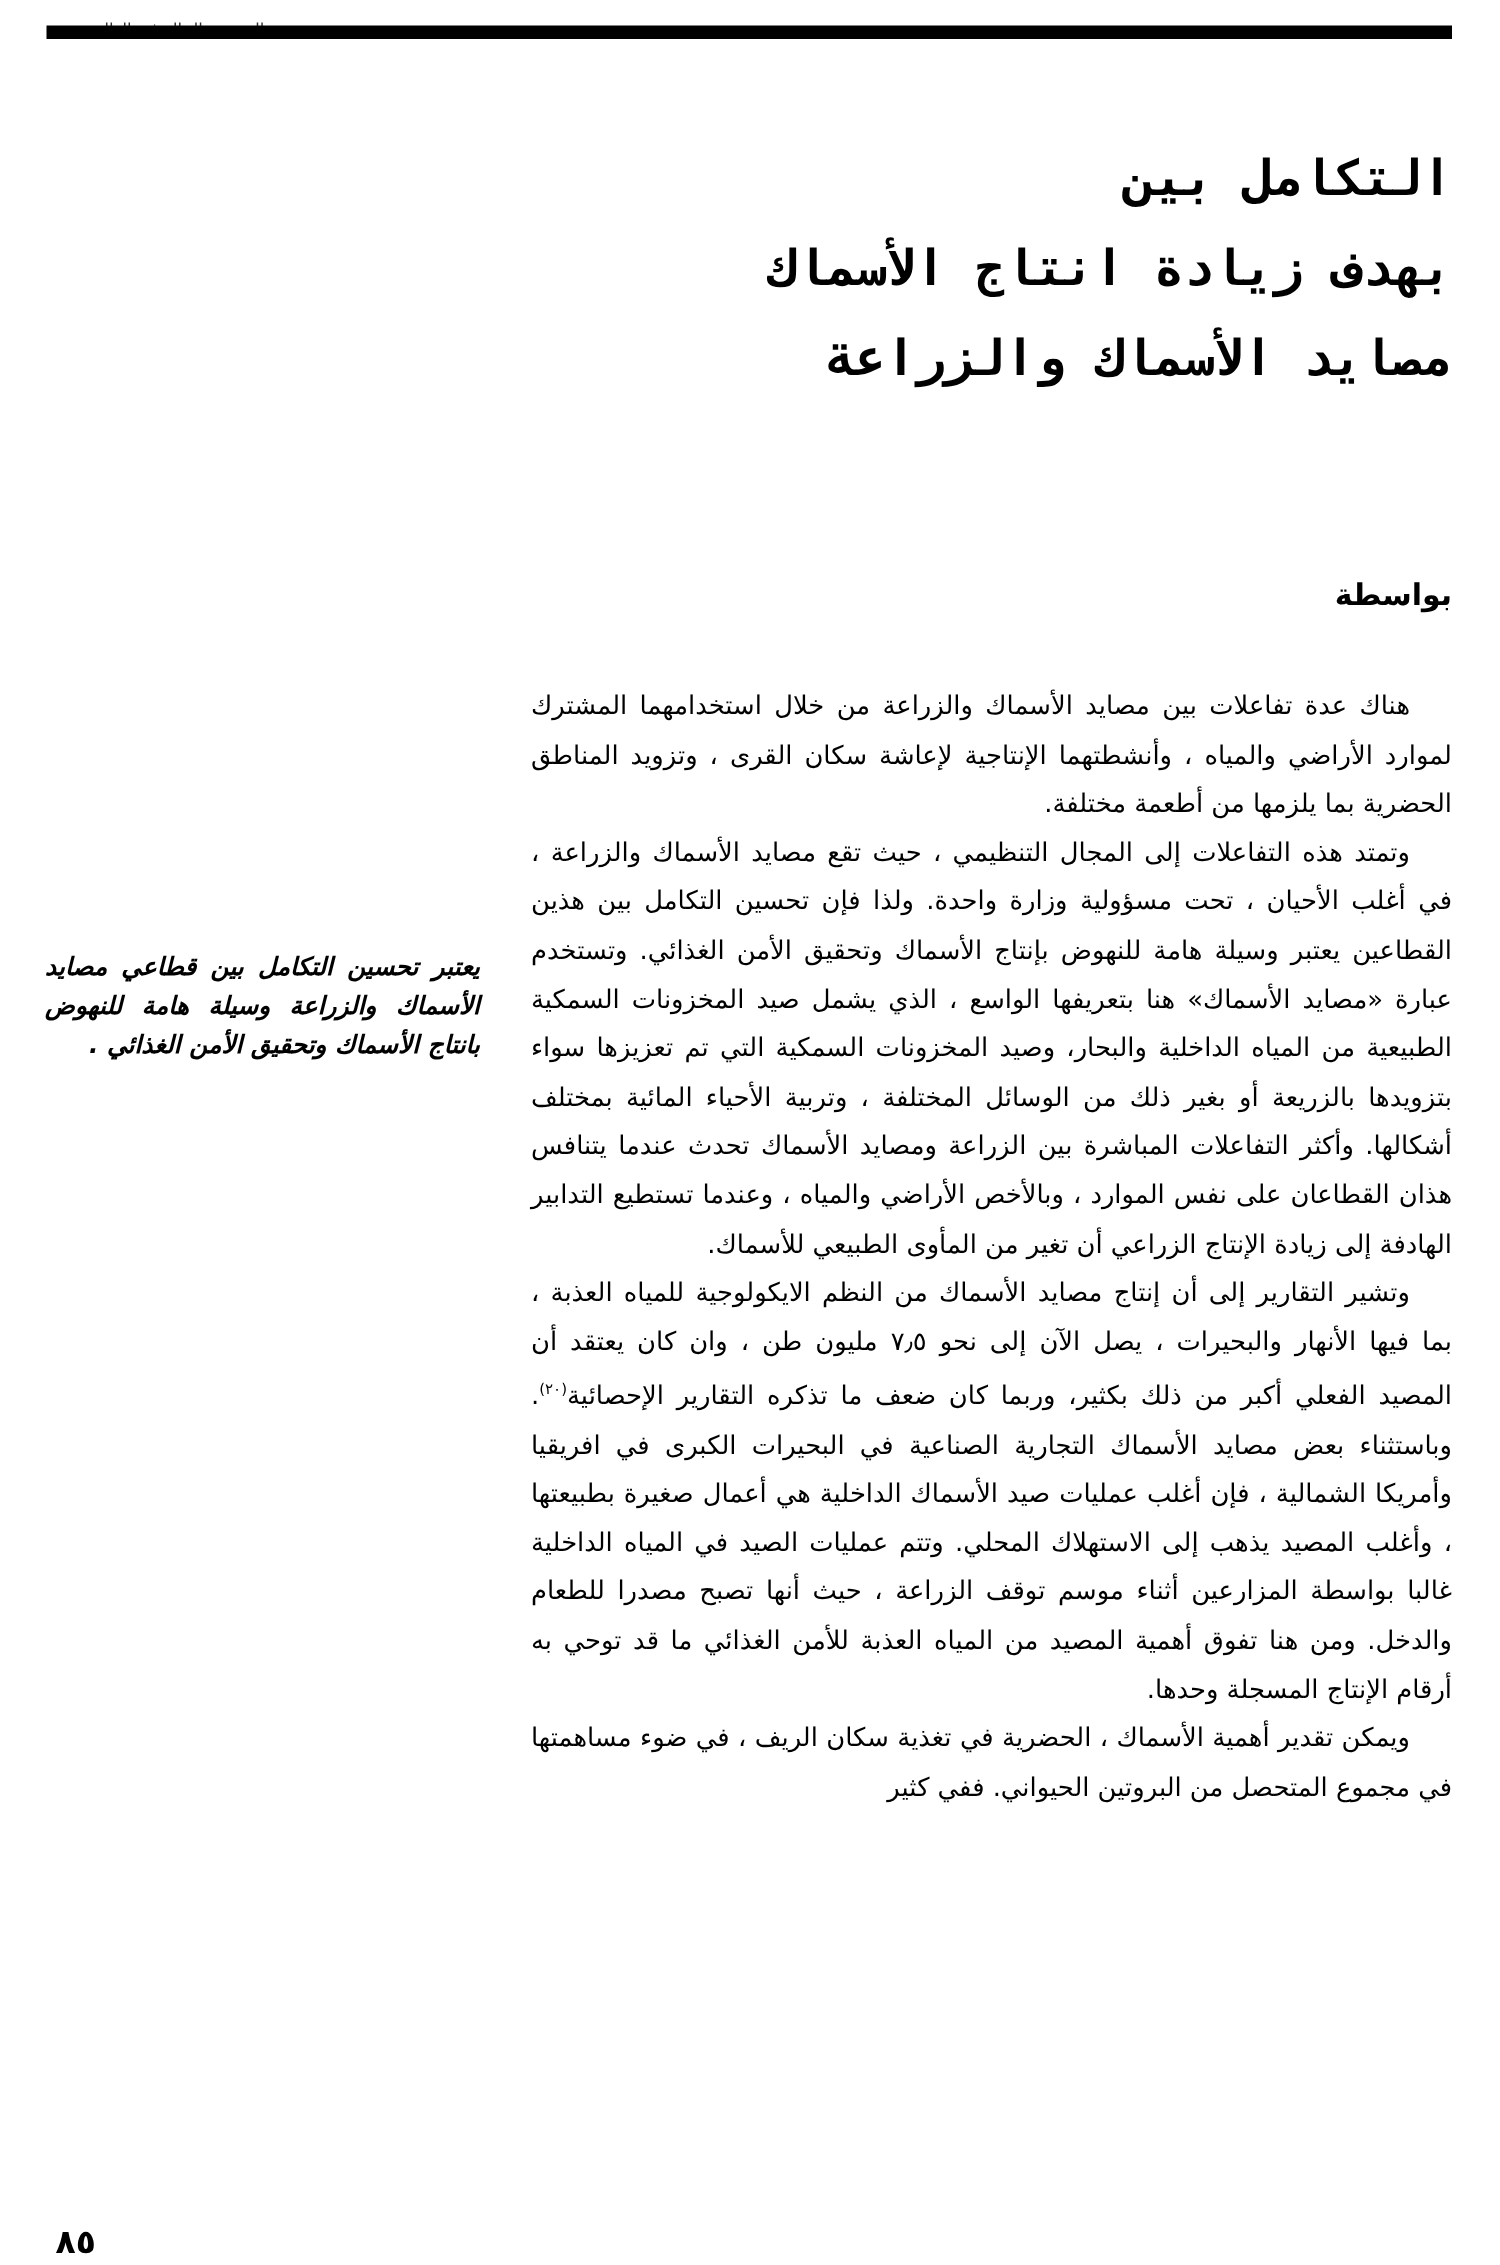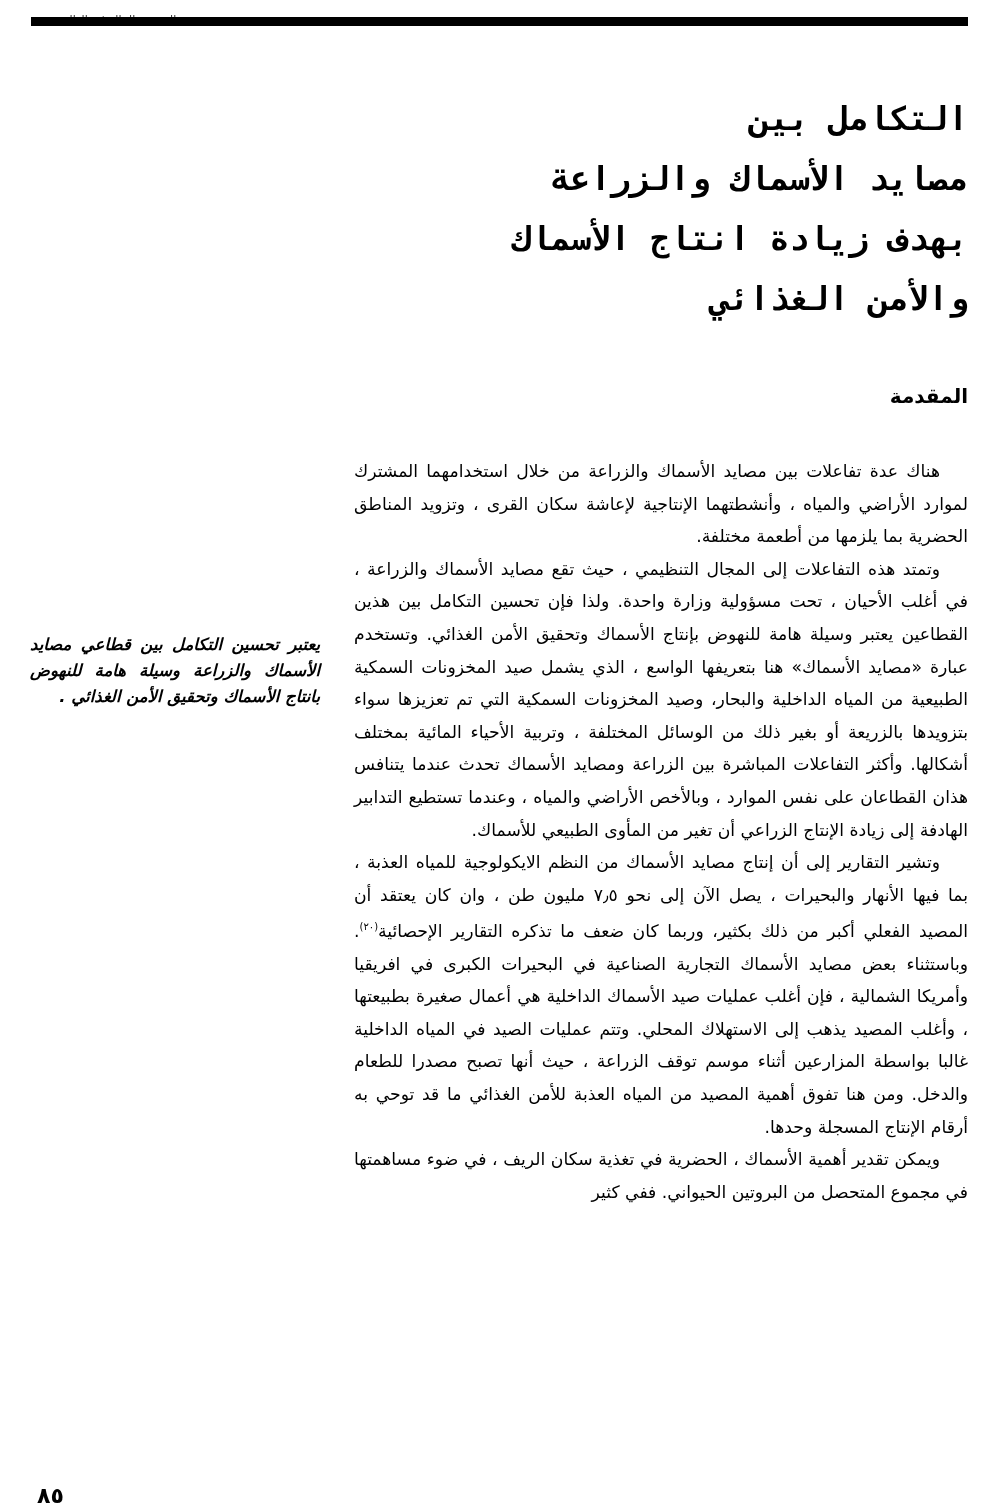--- a/index.html
+++ b/index.html
@@ -22,26 +22,25 @@
   .page-num { position: absolute; left: 37px; top: 1483px; font-weight: bold; font-size: 22px; text-align: center; }
 </style>
 </head>
 <body>
 
 <div class="running-head">المعرض الحالة في العالم</div>
 <div class="rule"></div>
 
 <div class="title">
   <div>التكامل بين</div>
+  <div>بهدف زيادة انتاج الأسماك</div>
   <div>مصايد الأسماك والزراعة</div>
-  <div>بهدف زيادة انتاج الأسماك</div>
-  <div>والأمن الغذائي</div>
 </div>
 
-<div class="section-head">المقدمة</div>
+<div class="section-head">بواسطة</div>
 
 <div class="body-col">
   <p>هناك عدة تفاعلات بين مصايد الأسماك والزراعة من خلال استخدامهما المشترك لموارد الأراضي والمياه ، وأنشطتهما الإنتاجية لإعاشة سكان القرى ، وتزويد المناطق الحضرية بما يلزمها من أطعمة مختلفة.</p>
   <p>وتمتد هذه التفاعلات إلى المجال التنظيمي ، حيث تقع مصايد الأسماك والزراعة ، في أغلب الأحيان ، تحت مسؤولية وزارة واحدة. ولذا فإن تحسين التكامل بين هذين القطاعين يعتبر وسيلة هامة للنهوض بإنتاج الأسماك وتحقيق الأمن الغذائي. وتستخدم عبارة «مصايد الأسماك» هنا بتعريفها الواسع ، الذي يشمل صيد المخزونات السمكية الطبيعية من المياه الداخلية والبحار، وصيد المخزونات السمكية التي تم تعزيزها سواء بتزويدها بالزريعة أو بغير ذلك من الوسائل المختلفة ، وتربية الأحياء المائية بمختلف أشكالها. وأكثر التفاعلات المباشرة بين الزراعة ومصايد الأسماك تحدث عندما يتنافس هذان القطاعان على نفس الموارد ، وبالأخص الأراضي والمياه ، وعندما تستطيع التدابير الهادفة إلى زيادة الإنتاج الزراعي أن تغير من المأوى الطبيعي للأسماك.</p>
   <p><span>وتشير التقارير إلى أن إنتاج مصايد الأسماك من النظم الايكولوجية للمياه العذبة ، بما فيها الأنهار والبحيرات ، يصل الآن إلى نحو ٧٫٥ مليون طن ، وان كان يعتقد أن المصيد الفعلي أكبر من ذلك بكثير، وربما كان ضعف ما تذكره التقارير الإحصائية</span><sup>(٢٠)</sup>. <span>وباستثناء بعض مصايد الأسماك التجارية الصناعية في البحيرات الكبرى في افريقيا وأمريكا الشمالية ، فإن أغلب عمليات صيد الأسماك الداخلية هي أعمال صغيرة بطبيعتها ، وأغلب المصيد يذهب إلى الاستهلاك المحلي. وتتم عمليات الصيد في المياه الداخلية غالبا بواسطة المزارعين أثناء موسم توقف الزراعة ، حيث أنها تصبح مصدرا للطعام والدخل. ومن هنا تفوق أهمية المصيد من المياه العذبة للأمن الغذائي ما قد توحي به أرقام الإنتاج المسجلة وحدها.</span></p>
   <p>ويمكن تقدير أهمية الأسماك ، الحضرية في تغذية سكان الريف ، في ضوء مساهمتها في مجموع المتحصل من البروتين الحيواني. ففي كثير</p>
 </div>
 
 <div class="pullquote">يعتبر تحسين التكامل بين قطاعي مصايد الأسماك والزراعة وسيلة هامة للنهوض بانتاج الأسماك وتحقيق الأمن الغذائي .</div>
 

